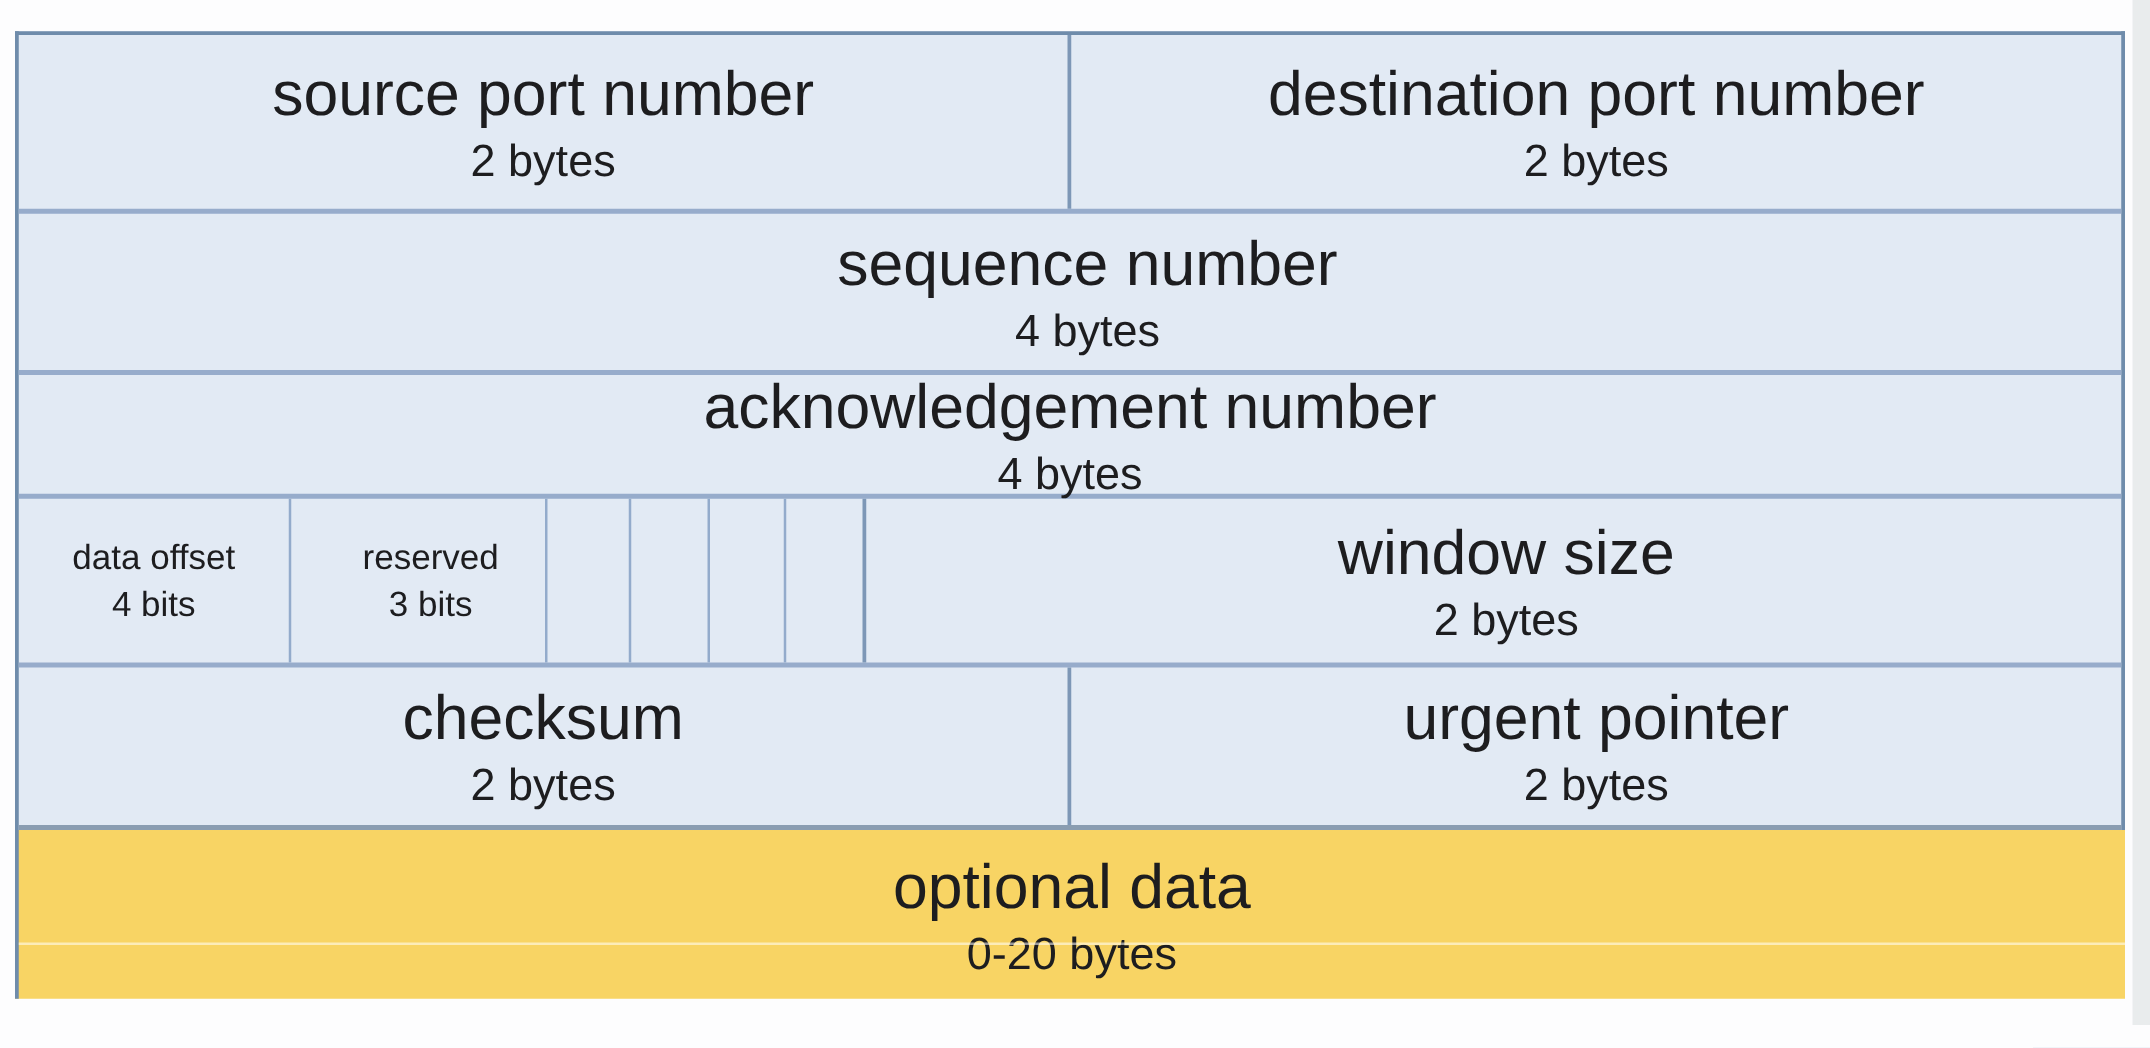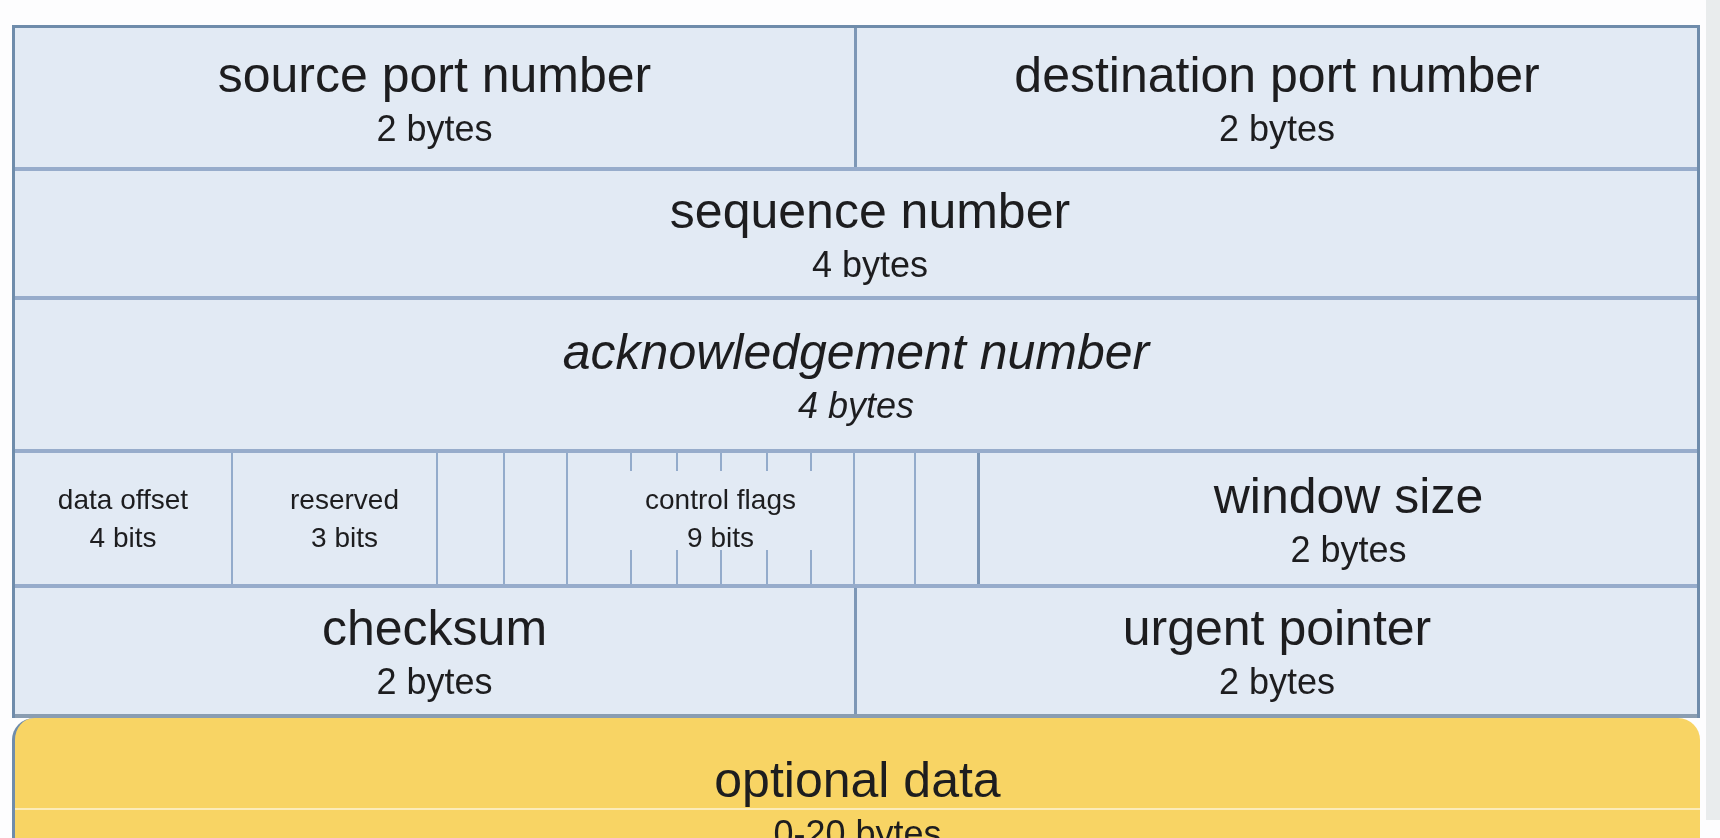--- a/index.html
+++ b/index.html
@@ -30,30 +30,29 @@
   }
   .blue-section{
     border:3px solid var(--outer);
     border-bottom:none;
     background:var(--cell-fill);
   }
   .row{display:flex;position:relative;}
   .row-sep{border-bottom:4px solid var(--row-sep);}
   .row-ports{height:143px;}
   .row-sequence{height:129px;padding-left:28px;}
-  .row-ack{height:153px;font-style:italic;}
+  .row-ack{height:99px;}
   .row-bits{height:135px;gap:20px;}
   .row-checksum{height:130px;border-bottom:4px solid var(--blue-yellow-sep);}
   .row-optional{
-    height:169px;
+    height:135px;
     background:var(--optional-fill);
     border-left:3px solid var(--outer);
     position:relative;
     display:flex;
-    border-radius:22px;
   }
   .cell{
     display:flex;flex-direction:column;justify-content:center;align-items:center;
     height:100%;
   }
   .half-left{width:842px;border-right:3px solid var(--mid-div);}
   .half-right{flex:1;}
   .full{flex:1;}
   .main-label{
     font-size:50px;line-height:62px;white-space:nowrap;
@@ -120,34 +119,20 @@
       <div class="cell small-cell bit-cell w-dataoffset">
         <div class="main-label">data offset</div>
         <div class="sub-label">4 bits</div>
       </div>
       <div class="cell small-cell bit-cell w-reserved">
         <div class="main-label">reserved</div>
         <div class="sub-label">3 bits</div>
       </div>
       <div class="cell bit-cell w-b1"></div>
       <div class="cell bit-cell w-b2"></div>
-      <div class="cell small-cell w-flags">
-        <span class="tick tick-top" style="left:42px"></span>
-        <span class="tick tick-top" style="left:88px"></span>
-        <span class="tick tick-top" style="left:132px"></span>
-        <span class="tick tick-top" style="left:178px"></span>
-        <span class="tick tick-top" style="left:222px"></span>
-        <div class="main-label">control flags</div>
-        <div class="sub-label">9 bits</div>
-        <span class="tick tick-bottom" style="left:42px"></span>
-        <span class="tick tick-bottom" style="left:88px"></span>
-        <span class="tick tick-bottom" style="left:132px"></span>
-        <span class="tick tick-bottom" style="left:178px"></span>
-        <span class="tick tick-bottom" style="left:222px"></span>
-      </div>
       <div class="cell bit-cell w-b3"></div>
       <div class="cell w-b4"></div>
       <div class="cell half-right">
         <div class="main-label">window size</div>
         <div class="sub-label">2 bytes</div>
       </div>
     </div>
 
     <div class="row row-checksum">
       <div class="cell half-left">

